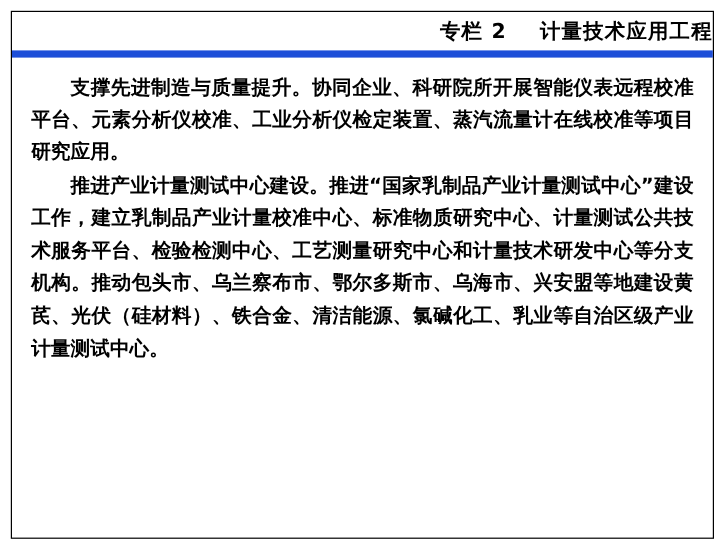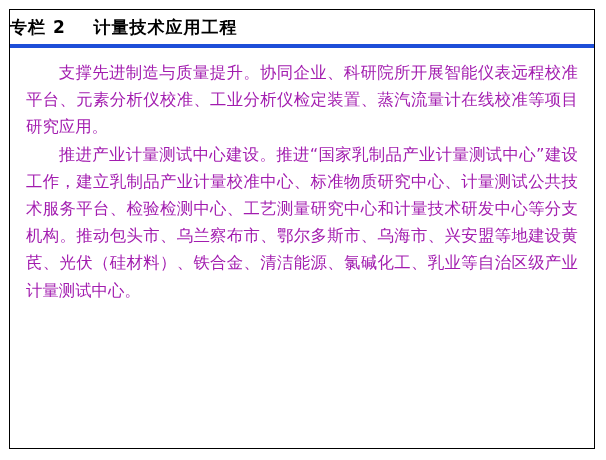--- a/index.html
+++ b/index.html
@@ -20,22 +20,22 @@
     width: 586px;
     height: 440px;
     border: 1px solid #000000;
     box-sizing: border-box;
     background: #ffffff;
   }
   .title-bar {
     height: 38px;
     display: flex;
     align-items: center;
-    justify-content: flex-start;
-    border-bottom: 4px solid #1d4ed8;
+    justify-content: flex-end;
+    border-bottom: 6px solid #1d4ed8;
     box-sizing: border-box;
   }
   .title-text {
     font-family: "DejaVu Sans", sans-serif;
     font-weight: bold;
     font-size: 17px;
     letter-spacing: 1px;
     color: #000000;
     white-space: pre;
   }
@@ -43,22 +43,23 @@
     padding: 11px 16px 0 16px;
     box-sizing: border-box;
   }
   .para {
     font-size: 16.4px;
     line-height: 27.2px;
     text-align: justify;
     text-justify: inter-ideograph;
     text-indent: 2em;
     margin: 0 0 0 0;
-    color: #a21caf;
+    color: #000000;
     letter-spacing: 0px;
+    font-weight: bold;
   }
 </style>
 </head>
 <body>
 
 <div class="box">
   <div class="title-bar">
     <span class="title-text">专栏 2    计量技术应用工程</span>
   </div>
   <div class="content">

